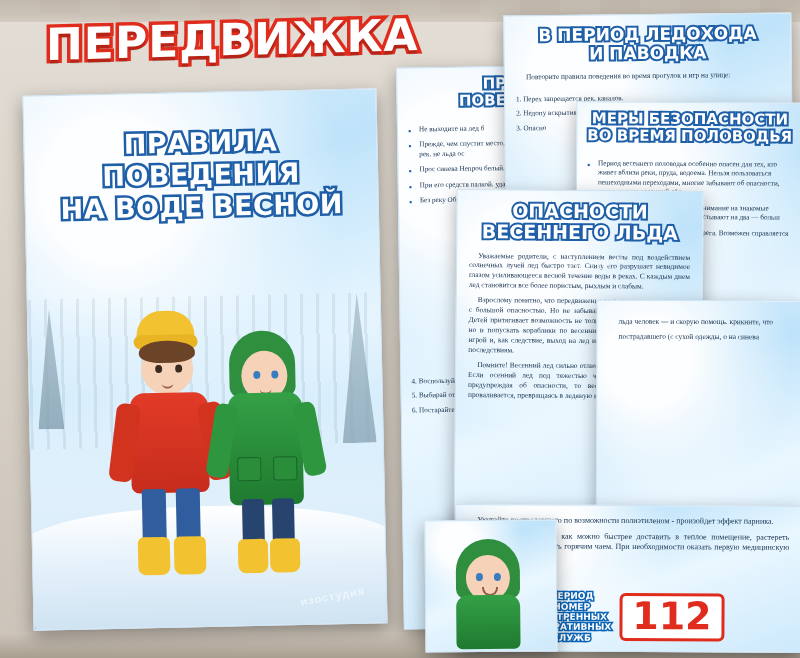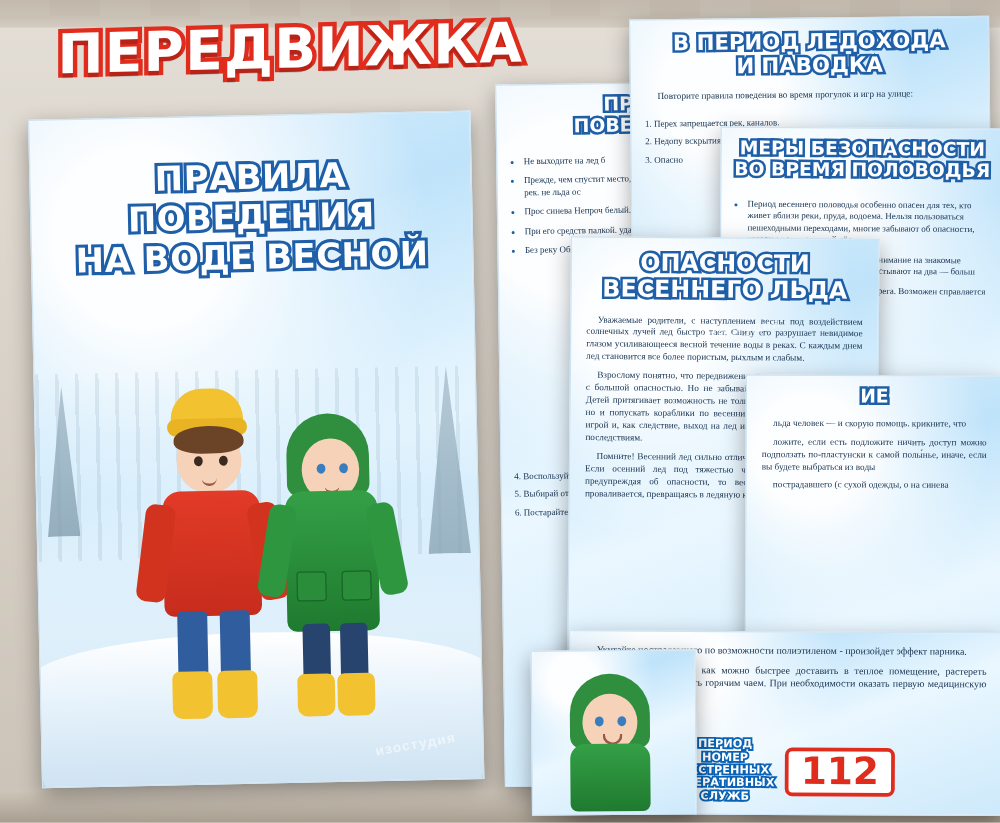--- a/index.html
+++ b/index.html
@@ -155,21 +155,21 @@
     bottom:8px;display:flex;align-items:center;gap:8px;z-index:8;
   }
   .badge-txt{
     font-family:"DejaVu Sans", sans-serif;font-weight:bold;
     font-size:9px;line-height:1.15;color:#ffffff;
     -webkit-text-stroke:3px #0b63b5;paint-order:stroke fill;text-align:center;
   }
   .badge-num{
     background:#ffffff;border:3px solid #e02c1d;border-radius:6px;
     color:#e02c1d;font-family:"DejaVu Sans", sans-serif;font-weight:bold;
-    font-size:30px;padding:0 10px;line-height:1.1;
+    font-size:38px;padding:0 10px;line-height:1.1;
   }
 </style>
 </head>
 <body>
 
 <div class="backdrop">
   <div class="woodstrip" style="top:0;"></div>
   <div class="woodstrip" style="bottom:0;"></div>
 </div>
 
@@ -308,25 +308,23 @@
     <path d="M14 40 L106 40 L88 50 L32 50 Z" fill="#f3dfb0" stroke="#c9a45e" stroke-width="1.2"></path>
     <path d="M20 38 L60 6 L100 38 Z" fill="#fdf6e3" stroke="#c9a45e" stroke-width="1.2"></path>
     <path d="M60 6 L60 38" stroke="#c9a45e" stroke-width="1.2"></path>
   </svg>
 </div>
 
 <div class="poster" id="poster-pomosh">
   <div class="ice-bg"></div>
   <div class="p-inner">
     <div class="hdr-blue hdr-s2">
-      <div>ИЕ</div>
     </div>
     <div class="body-text">
       <p>льда человек — и скорую помощь. крикните, что</p>
-      <p>ложите, если есть подложите ничить доступ можно подползать по-пластунски к самой полы́нье, иначе, если вы будете выбраться из воды</p>
       <p>пострадавшего (с сухой одежды, о на синева</p>
     </div>
   </div>
 </div>
 
 <div class="poster" id="poster-bottom">
   <div class="ice-bg"></div>
   <div class="p-inner">
     <div class="body-text" style="padding:10px 12px 2px;font-size:8px;">
       <p>Укутайте пострадавшего по возможности полиэтиленом - произойдет эффект парника.</p>

